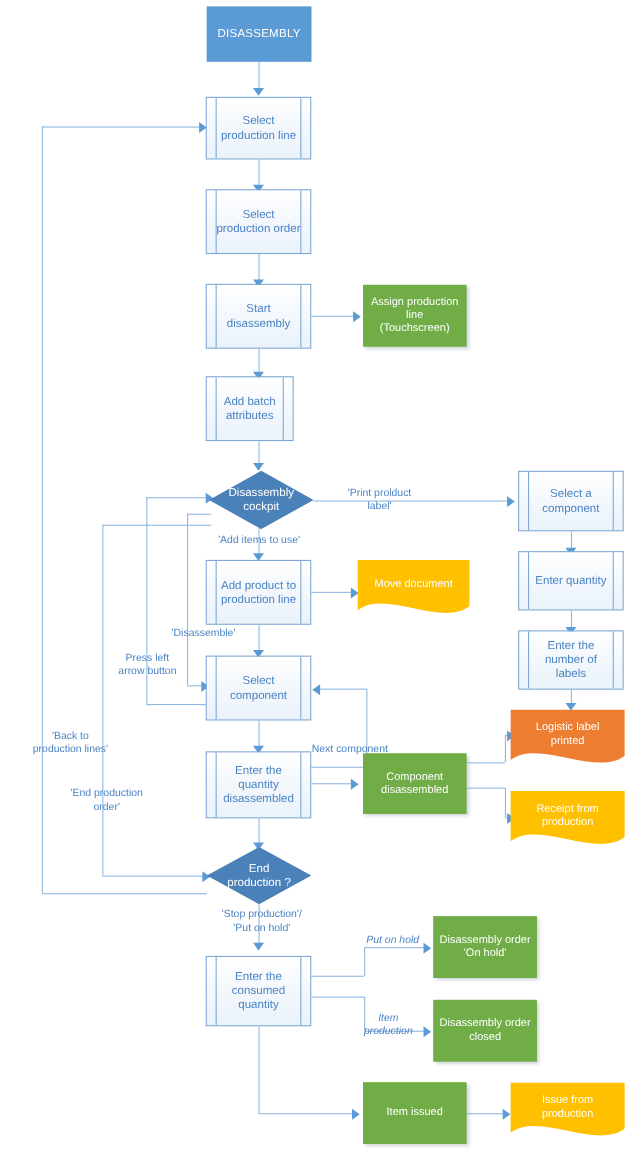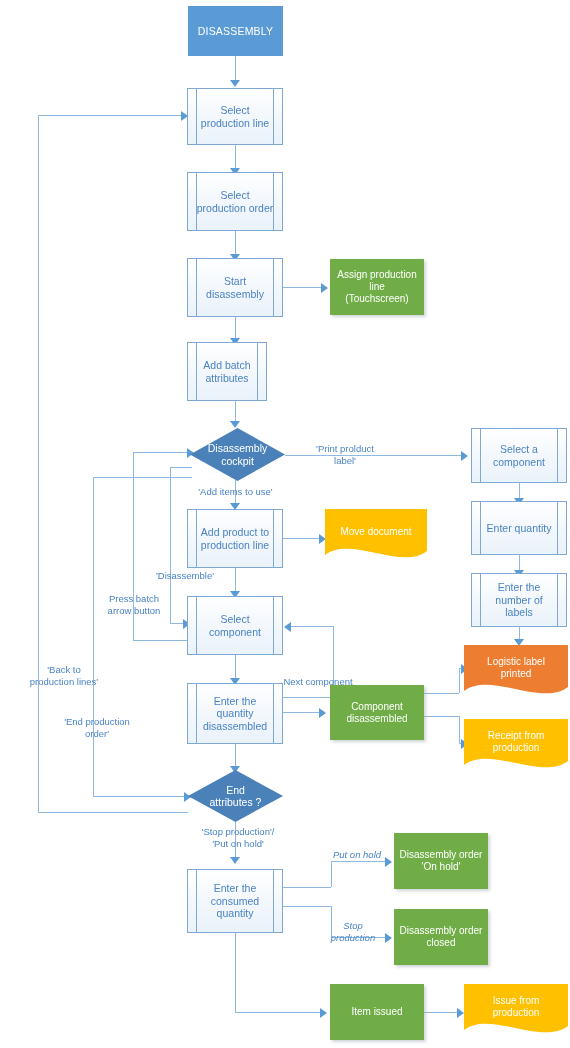--- a/index.html
+++ b/index.html
@@ -153,31 +153,31 @@
   <div class="ln h" style="left:235px;top:1012px;width:87px;"></div>
   <div class="ar r" style="left:320px;top:1008px;"></div>
 
   <div class="ln h" style="left:424px;top:1012px;width:35px;"></div>
   <div class="ar r" style="left:457px;top:1008px;"></div>
 
   <div class="elbl" style="left:300px;top:443px;width:90px;">'Print prolduct
 label'</div>
   <div class="elbl" style="left:178px;top:486px;width:115px;">'Add items to use'</div>
   <div class="elbl" style="left:140px;top:570px;width:90px;">'Disassemble'</div>
-  <div class="elbl" style="left:96px;top:593px;width:76px;">Press batch
+  <div class="elbl" style="left:96px;top:593px;width:76px;">Press left
 arrow button</div>
   <div class="elbl" style="left:266px;top:676px;width:104px;">Next component</div>
   <div class="elbl" style="left:8px;top:664px;width:112px;">'Back to
 production lines'</div>
   <div class="elbl" style="left:42px;top:716px;width:110px;">'End production
 order'</div>
   <div class="elbl" style="left:175px;top:826px;width:126px;">'Stop production'/
 'Put on hold'</div>
   <div class="elbl it" style="left:323px;top:849px;width:68px;">Put on hold</div>
-  <div class="elbl it" style="left:320px;top:920px;width:66px;">Stop
+  <div class="elbl it" style="left:320px;top:920px;width:66px;">Item
 production</div>
 
   <div class="node title-box" style="left:188px;top:6px;width:95px;height:50px;">
     <span class="lbl">DISASSEMBLY</span>
   </div>
 
   <div class="node proc" style="left:187px;top:88px;width:96px;height:57px;">
     <span class="bar l"></span>
     <span class="bar r"></span>
     <span class="lbl" style="white-space:pre-line;">Select
@@ -288,21 +288,21 @@
     </svg>
     <span class="lbl" style="white-space:pre-line;">Receipt from
 production</span>
   </div>
 
   <div class="node diamond" style="left:188px;top:770px;width:95px;height:52px;">
     <svg class="shape" viewBox="0 0 95 52" preserveAspectRatio="none">
       <polygon points="47.5,0 95,26 47.5,52 0,26" fill="#4A81B8"></polygon>
     </svg>
     <span class="lbl" style="white-space:pre-line;">End
-attributes ?</span>
+production ?</span>
   </div>
 
   <div class="node proc" style="left:187px;top:869px;width:96px;height:64px;">
     <span class="bar l"></span>
     <span class="bar r"></span>
     <span class="lbl" style="white-space:pre-line;">Enter the
 consumed
 quantity</span>
   </div>
 

